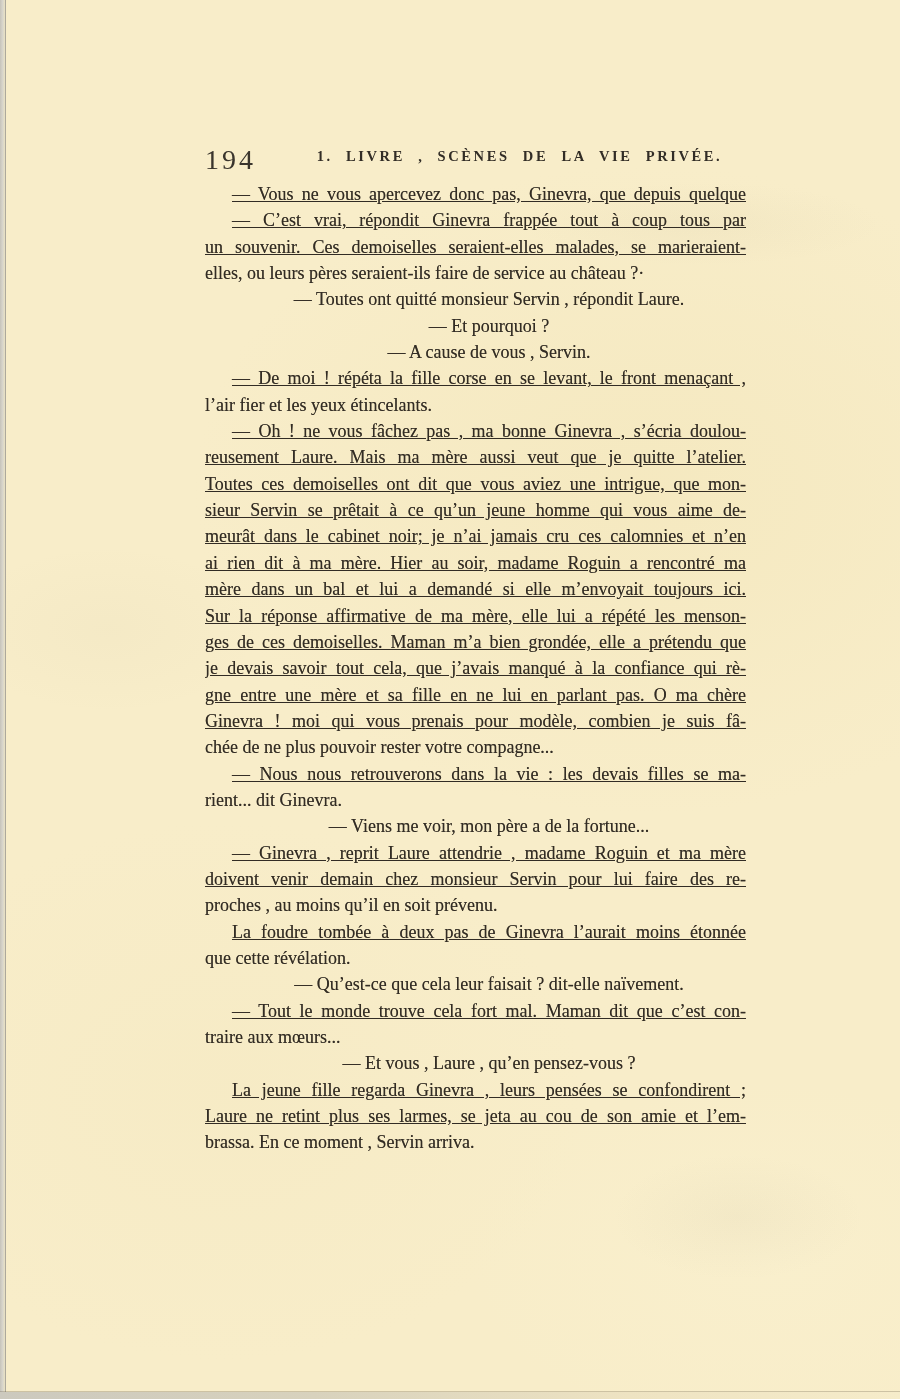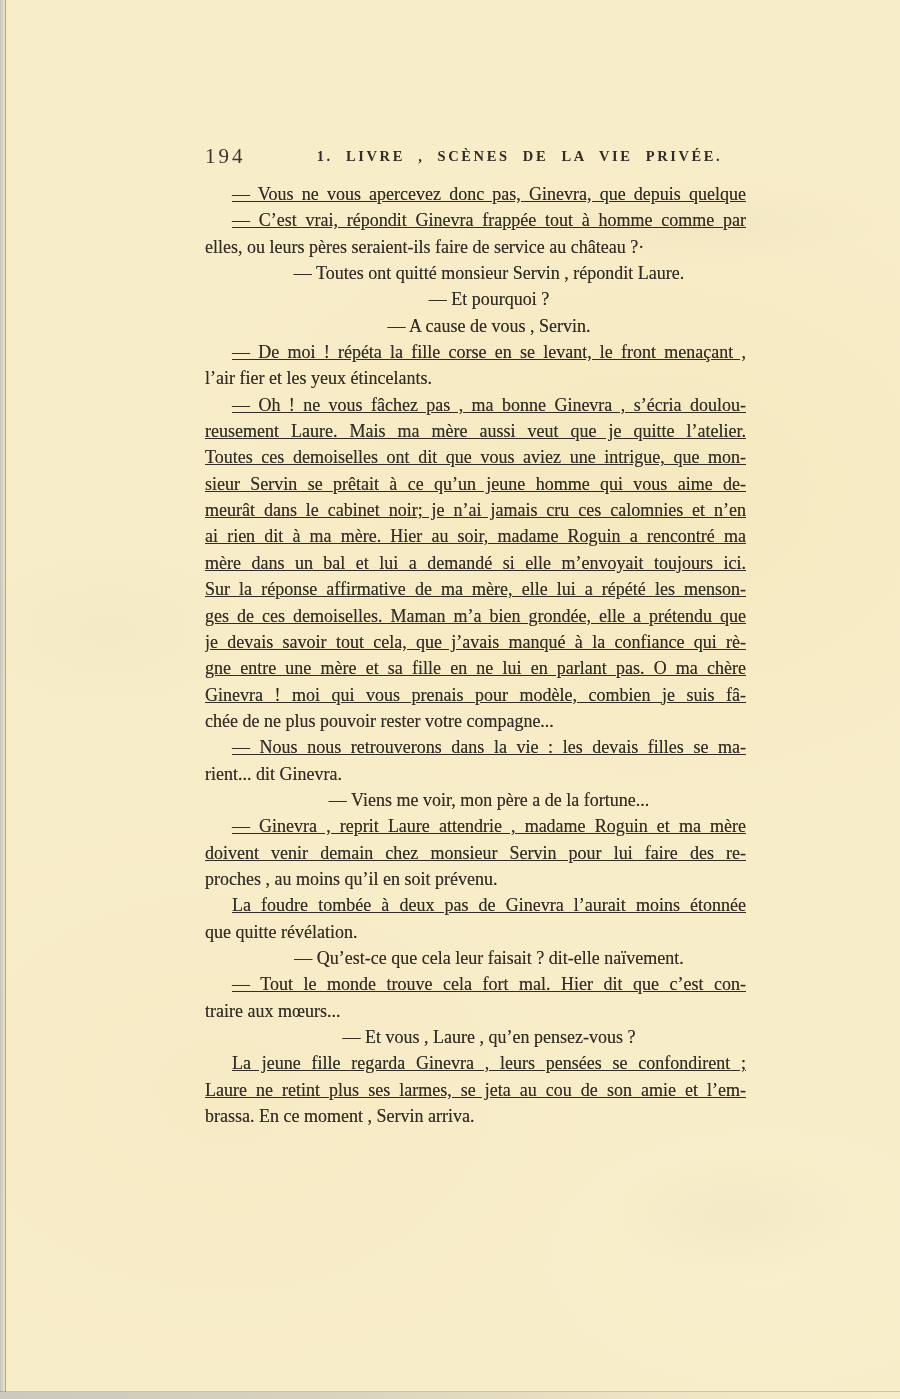--- a/index.html
+++ b/index.html
@@ -33,21 +33,21 @@
       radial-gradient(ellipse 260px 60px at 78% 16%, rgba(150,140,115,.05), transparent 70%),
       radial-gradient(ellipse 220px 120px at 12% 45%, rgba(160,148,118,.04), transparent 70%);
   }
 
   .header-row {
     position:absolute; top:144px; left:205px; width:541px; height:26px;
     color:#35302a;
   }
   .page-number {
     position:absolute; left:0px; top:0px;
-    font-size:21px; letter-spacing:3px; color:#3a352d;
+    font-size:28px; letter-spacing:3px; color:#3a352d;
   }
   .running-title {
     position:absolute; left:88px; right:0; top:4px;
     text-align:center; font-size:14.5px; font-weight:bold;
     letter-spacing:2.6px; word-spacing:7px; color:#322d26;
     white-space:nowrap;
   }
 
   .text-body {
     position:absolute; top:181px; left:205px; width:541px;
@@ -72,21 +72,22 @@
   <div class="smudge"></div>
 
   <div class="header-row">
     <span class="page-number">194</span>
     <span class="running-title">1. LIVRE , SCÈNES DE LA VIE PRIVÉE.</span>
   </div>
 
   <div class="text-body">
 
   <div class="line first jl">— Vous ne vous apercevez donc pas, Ginevra, que depuis quelque</div>
-      <div class="line first jl">— C’est vrai, répondit Ginevra frappée tout à homme comme par</div>
+      <div class="line first jl">— C’est vrai, répondit Ginevra frappée tout à coup tous par</div>
+      <div class="line jl">un souvenir. Ces demoiselles seraient-elles malades, se marieraient-</div>
       <div class="line">elles, ou leurs pères seraient-ils faire de service au château ?·</div>
       <div class="line first">— Toutes ont quitté monsieur Servin , répondit Laure.</div>
       <div class="line first">— Et pourquoi ?</div>
       <div class="line first">— A cause de vous , Servin.</div>
       <div class="line first jl">— De moi ! répéta la fille corse en se levant, le front menaçant ,</div>
       <div class="line">l’air fier et les yeux étincelants.</div>
       <div class="line first jl">— Oh ! ne vous fâchez pas , ma bonne Ginevra , s’écria doulou-</div>
       <div class="line jl">reusement Laure. Mais ma mère aussi veut que je quitte l’atelier.</div>
       <div class="line jl">Toutes ces demoiselles ont dit que vous aviez une intrigue, que mon-</div>
       <div class="line jl">sieur Servin se prêtait à ce qu’un jeune homme qui vous aime de-</div>
@@ -99,23 +100,23 @@
       <div class="line jl">gne entre une mère et sa fille en ne lui en parlant pas. O ma chère</div>
       <div class="line jl">Ginevra ! moi qui vous prenais pour modèle, combien je suis fâ-</div>
       <div class="line">chée de ne plus pouvoir rester votre compagne...</div>
       <div class="line first jl">— Nous nous retrouverons dans la vie : les devais filles se ma-</div>
       <div class="line">rient... dit Ginevra.</div>
       <div class="line first">— Viens me voir, mon père a de la fortune...</div>
       <div class="line first jl">— Ginevra , reprit Laure attendrie , madame Roguin et ma mère</div>
       <div class="line jl">doivent venir demain chez monsieur Servin pour lui faire des re-</div>
       <div class="line">proches , au moins qu’il en soit prévenu.</div>
       <div class="line first jl">La foudre tombée à deux pas de Ginevra l’aurait moins étonnée</div>
-      <div class="line">que quitte révélation.</div>
+      <div class="line">que cette révélation.</div>
       <div class="line first">— Qu’est-ce que cela leur faisait ? dit-elle naïvement.</div>
-      <div class="line first jl">— Tout le monde trouve cela fort mal. Hier dit que c’est con-</div>
+      <div class="line first jl">— Tout le monde trouve cela fort mal. Maman dit que c’est con-</div>
       <div class="line">traire aux mœurs...</div>
       <div class="line first">— Et vous , Laure , qu’en pensez-vous ?</div>
       <div class="line first jl">La jeune fille regarda Ginevra , leurs pensées se confondirent ;</div>
       <div class="line jl">Laure ne retint plus ses larmes, se jeta au cou de son amie et l’em-</div>
       <div class="line">brassa. En ce moment , Servin arriva.</div>
     </div>
 
   <div class="edge-left"></div>
   <div class="edge-bottom"></div>
 

